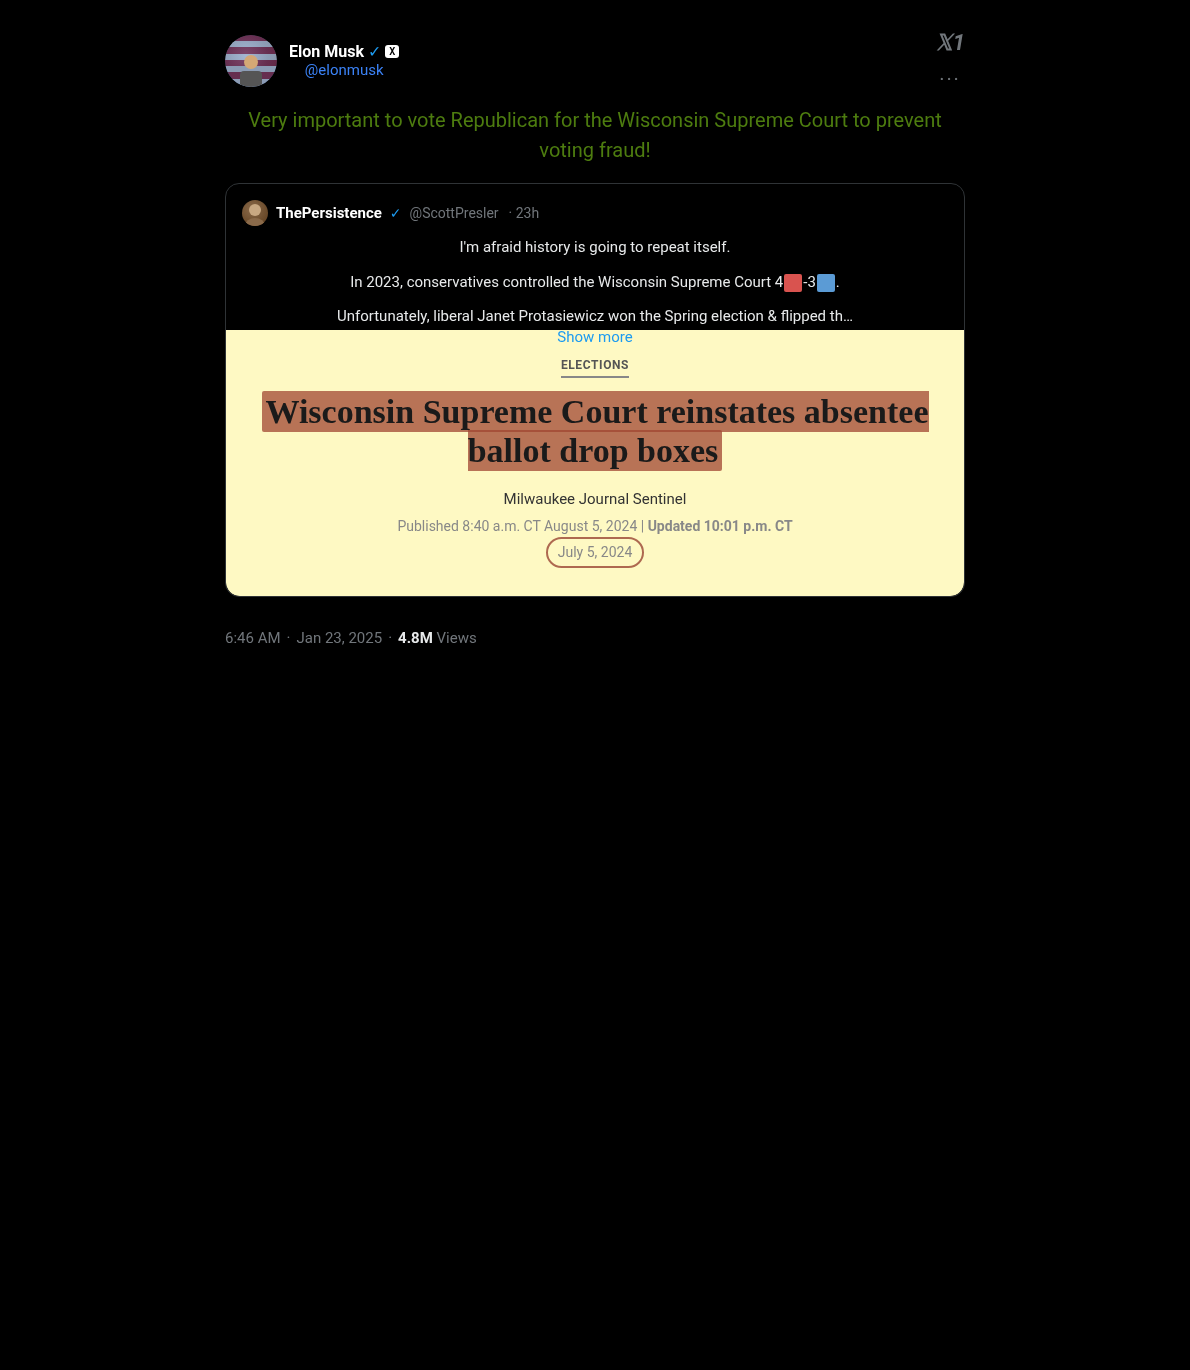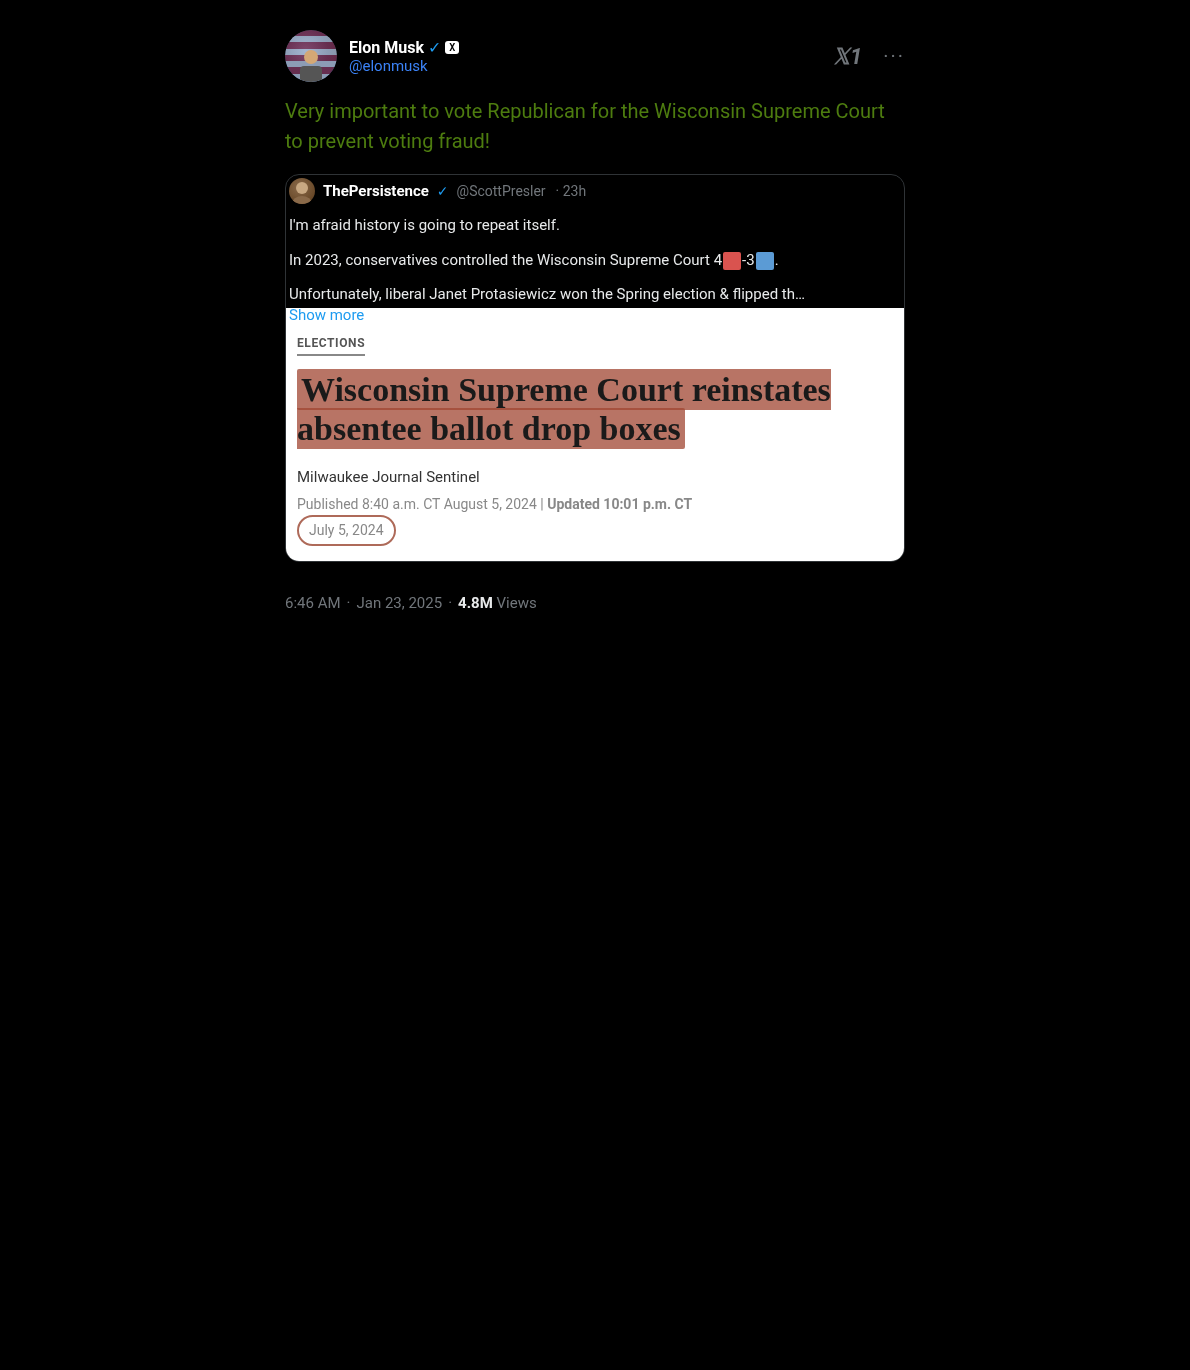--- a/index.html
+++ b/index.html
@@ -10,23 +10,24 @@
       font-family: -apple-system, BlinkMacSystemFont, "Segoe UI", Roboto, Helvetica, Arial, sans-serif;
       width: 1190px;
       min-height: 1370px;
       display: flex;
       justify-content: center;
       align-items: flex-start;
       padding: 30px 20px;
     }
 
     .tweet-container {
-      width: 620px;
+      width: 740px;
       background: #000;
       color: #fff;
+      text-align: center;
     }
 
     
     .tweet-header {
       display: flex;
       align-items: center;
       justify-content: space-between;
       margin-bottom: 14px;
     }
 
@@ -130,21 +131,22 @@
     }
 
     .username {
       font-size: 15px;
       color: #3b82f6;
     }
 
     .tweet-header-right {
       display: flex;
       align-items: center;
-      gap: 21px;
+      gap: 12px;
+      flex-direction: column;
     }
 
     .x1-logo {
       font-size: 22px;
       color: #71767b;
       font-style: italic;
       font-weight: 700;
     }
 
     .more-dots {
@@ -160,21 +162,21 @@
       line-height: 1.5;
       color: #4d7c0f;
       margin-bottom: 18px;
       font-weight: 400;
     }
 
     
     .quote-tweet {
       border: 1px solid #2f3336;
       border-radius: 14px;
-      padding: 3px;
+      padding: 16px;
       margin-bottom: 14px;
       overflow: hidden;
     }
 
     .quote-header {
       display: flex;
       align-items: center;
       gap: 8px;
       margin-bottom: 10px;
     }
@@ -227,21 +229,21 @@
     }
 
     .show-more {
       color: #1d9bf0;
       font-size: 15px;
       cursor: pointer;
     }
 
     
     .article-embed {
-      background: #ffffff;
+      background: #fef9c3;
       border-radius: 0 0 14px 14px;
       margin: -16px -16px -16px -16px;
       padding: 24px 24px 28px 24px;
       color: #000;
     }
 
     .article-section {
       font-size: 12px;
       font-weight: 700;
       color: #555;

